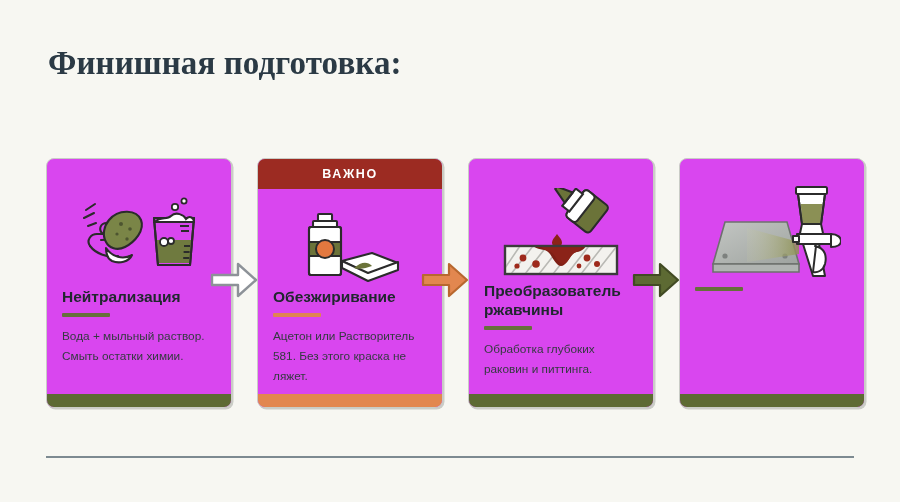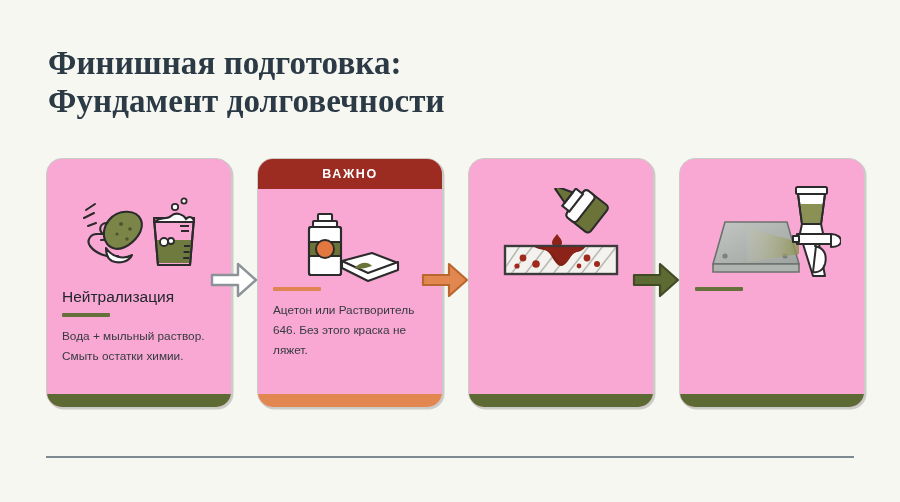--- a/index.html
+++ b/index.html
@@ -26,23 +26,23 @@
 
   
   .flow{
     position:absolute;left:46px;top:158px;
     width:810px;height:252px;
   }
 
   .card{
     position:absolute;top:0;
     width:186px;height:250px;
-    background:#f9a8d4;
+    background:#d946ef;
     border:1px solid #c9ccc6;
-    border-radius:16px;
+    border-radius:8px;
     box-sizing:border-box;
     overflow:hidden;
     box-shadow:1.5px 1.5px 0 rgba(120,125,120,.35);
   }
   .card.c1{left:0px;}
   .card.c2{left:211px;}
   .card.c3{left:422px;}
   .card.c4{left:633px;}
 
   .ribbon{
@@ -63,21 +63,21 @@
   .c1 .iconbox,.c3 .iconbox,.c4 .iconbox{top:22px;}
   .c2 .iconbox{top:36px;}
 
   .card .body{
     position:absolute;left:15px;right:12px;top:128px;
   }
   .c3 .body{top:122px;}
 
   .cardtitle{
     font-size:15.5px;
-    font-weight:normal;
+    font-weight:bold;
     color:#20272e;
     line-height:19px;
     margin:0 0 7px 0;
   }
   .accent{
     width:48px;height:4px;border-radius:1px;
     background:#66703a;
     margin-bottom:9px;
   }
   .accent.orange{background:#e08451;}
@@ -104,21 +104,20 @@
     width:808px;height:2px;background:#7d8a91;
   }
 </style>
 </head>
 <body>
 
 <div class="slide">
 
   <div class="title">
     <span class="ln">Финишная подготовка:</span>
-    <span class="ln">Фундамент долговечности</span>
   </div>
 
   <div class="flow">
 
     <div class="card c1">
       <div class="iconbox">
         <svg width="126" height="76" viewBox="0 0 126 76">
           <g fill="none" stroke="#2b2b2b" stroke-width="2.1" stroke-linecap="round" stroke-linejoin="round">
             <path d="M10 14 l9 -6 M8 22 l10 -5 M12 30 l8 -3"></path>
             <path d="M14 50 c-4 -6 1 -12 7 -12 l6 0 c-5 -4 -3 -11 4 -11"></path>
@@ -173,22 +172,23 @@
             <rect x="15" y="19" width="32" height="48" rx="2"></rect>
             <path d="M15 34 l32 0 M15 48 l32 0"></path>
           </g>
           <circle cx="31" cy="41" r="9" fill="#e2783f" stroke="#2b2b2b" stroke-width="2"></circle>
           <path d="M48 53 l30 -8 l26 10 l-30 11 z" fill="#ffffff" stroke="#2b2b2b" stroke-width="2.1" stroke-linejoin="round"></path>
           <path d="M48 53 l0 7 l26 13 l30 -11 l0 -8 l-30 11 z" fill="#ffffff" stroke="#2b2b2b" stroke-width="2.1" stroke-linejoin="round"></path>
           <path d="M60 60 c7 -6 13 -7 18 -2 c-6 2 -12 4 -18 2z" fill="#6b7339"></path>
         </svg>
       </div>
       <div class="body">
+        <div class="cardtitle">Обезжиривание</div>
         <div class="accent orange"></div>
-        <div class="desc">Ацетон или Растворитель 646. Без этого краска не ляжет.</div>
+        <div class="desc">Ацетон или Растворитель 581. Без этого краска не ляжет.</div>
       </div>
       <div class="footbar orange"></div>
     </div>
 
     <div class="card c3">
       <div class="iconbox">
         <svg width="132" height="92" viewBox="0 0 132 92">
           <g transform="rotate(38 92 22)">
             <rect x="78" y="6" width="30" height="34" rx="4" fill="#6b7339" stroke="#2b2b2b" stroke-width="2.1"></rect>
             <rect x="78" y="6" width="13" height="34" rx="4" fill="#ffffff" stroke="#2b2b2b" stroke-width="2.1"></rect>
@@ -205,20 +205,25 @@
           <g fill="#9e2a1c">
             <circle cx="28" cy="70" r="3.4"></circle>
               <circle cx="41" cy="76" r="3.8"></circle>
             <circle cx="22" cy="78" r="2.6"></circle>
               <circle cx="92" cy="70" r="3.4"></circle>
             <circle cx="102" cy="76" r="3"></circle>
               <circle cx="84" cy="78" r="2.4"></circle>
           </g>
           <rect x="10" y="58" width="112" height="28" fill="none" stroke="#3b3b3b" stroke-width="2.2"></rect>
         </svg>
+      </div>
+      <div class="body">
+        <div class="cardtitle">Преобразователь ржавчины</div>
+        <div class="accent"></div>
+        <div class="desc">Обработка глубоких раковин и питтинга.</div>
       </div>
       <div class="footbar"></div>
     </div>
 
     <div class="card c4">
       <div class="iconbox">
         <svg width="138" height="100" viewBox="0 0 138 100">
           <defs>
             <linearGradient id="panelg" x1="0" y1="0" x2="1" y2="1">
               <stop offset="0" stop-color="#c3c6c3"></stop>

